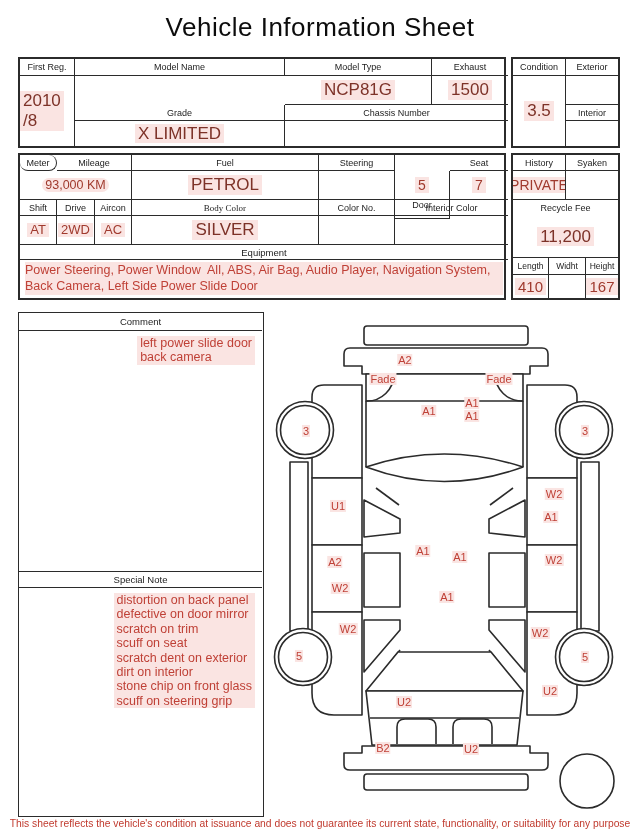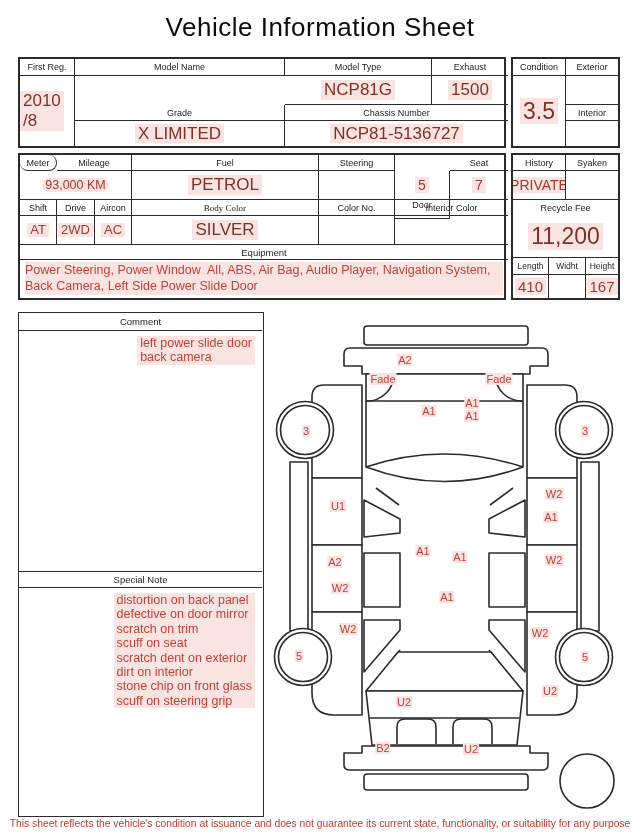--- a/index.html
+++ b/index.html
@@ -22,21 +22,21 @@
   .block{position:absolute;border:2px solid var(--ink);background:#fff;}
   .cell{position:absolute;display:flex;align-items:center;justify-content:center;overflow:hidden;}
   .br{border-right:1px solid var(--ink);}
   .bb{border-bottom:1px solid var(--ink);}
   .bt{border-top:1px solid var(--ink);}
   .hdr{font-size:9px;color:var(--hdr);}
   .val{color:var(--vdark);font-weight:500;}
   .hl{background:var(--hl);padding:0 3px;white-space:pre-line;text-align:center;line-height:1.15;}
   .hl:empty{display:none;}
   .big{font-size:17px;}
-  .huge{font-size:23px;}
+  .huge{font-size:17px;}
   .mid{font-size:13px;color:var(--vmid);}
   .sm{font-size:12.5px;}
   .left-align{justify-content:flex-start;}
   .top-align{align-items:flex-start;justify-content:flex-end;}
 
   .notes{color:var(--red);font-size:12.5px;line-height:1.38;}
   .notes .hl{text-align:left;}
 
   .equip-text{color:var(--red);font-size:12.5px;line-height:1.3;
               white-space:pre-wrap;text-align:left;background:var(--hl);}
@@ -74,23 +74,20 @@
     <div class="cell val br bb" style="left:265px;top:17px;width:147px;height:29px;">
         <span class="hl big">NCP81G</span>
       </div>
 
     <div class="cell hdr bb" style="left:412px;top:0;width:76px;height:17px;">Exhaust</div>
     <div class="cell val bb" style="left:412px;top:17px;width:76px;height:29px;">
         <span class="hl big">1500</span>
       </div>
 
     <div class="cell hdr bb" style="left:265px;top:46px;width:223px;height:16px;">Chassis Number</div>
-    <div class="cell val" style="left:265px;top:62px;width:223px;height:25px;">
-        <span class="hl big">NCP81-5136727</span>
-      </div>
   </div>
 
   <div class="block" style="left:511px;top:57px;width:109px;height:91px;">
     <div class="cell hdr br bb" style="left:0;top:0;width:53px;height:17px;">Condition</div>
     <div class="cell val br" style="left:0;top:17px;width:53px;height:70px;">
         <span class="hl huge">3.5</span>
       </div>
     <div class="cell hdr bb" style="left:53px;top:0;width:52px;height:17px;">Exterior</div>
     <div class="cell val bb" style="left:53px;top:17px;width:52px;height:29px;"></div>
     <div class="cell hdr bb" style="left:53px;top:46px;width:52px;height:16px;">Interior</div>

